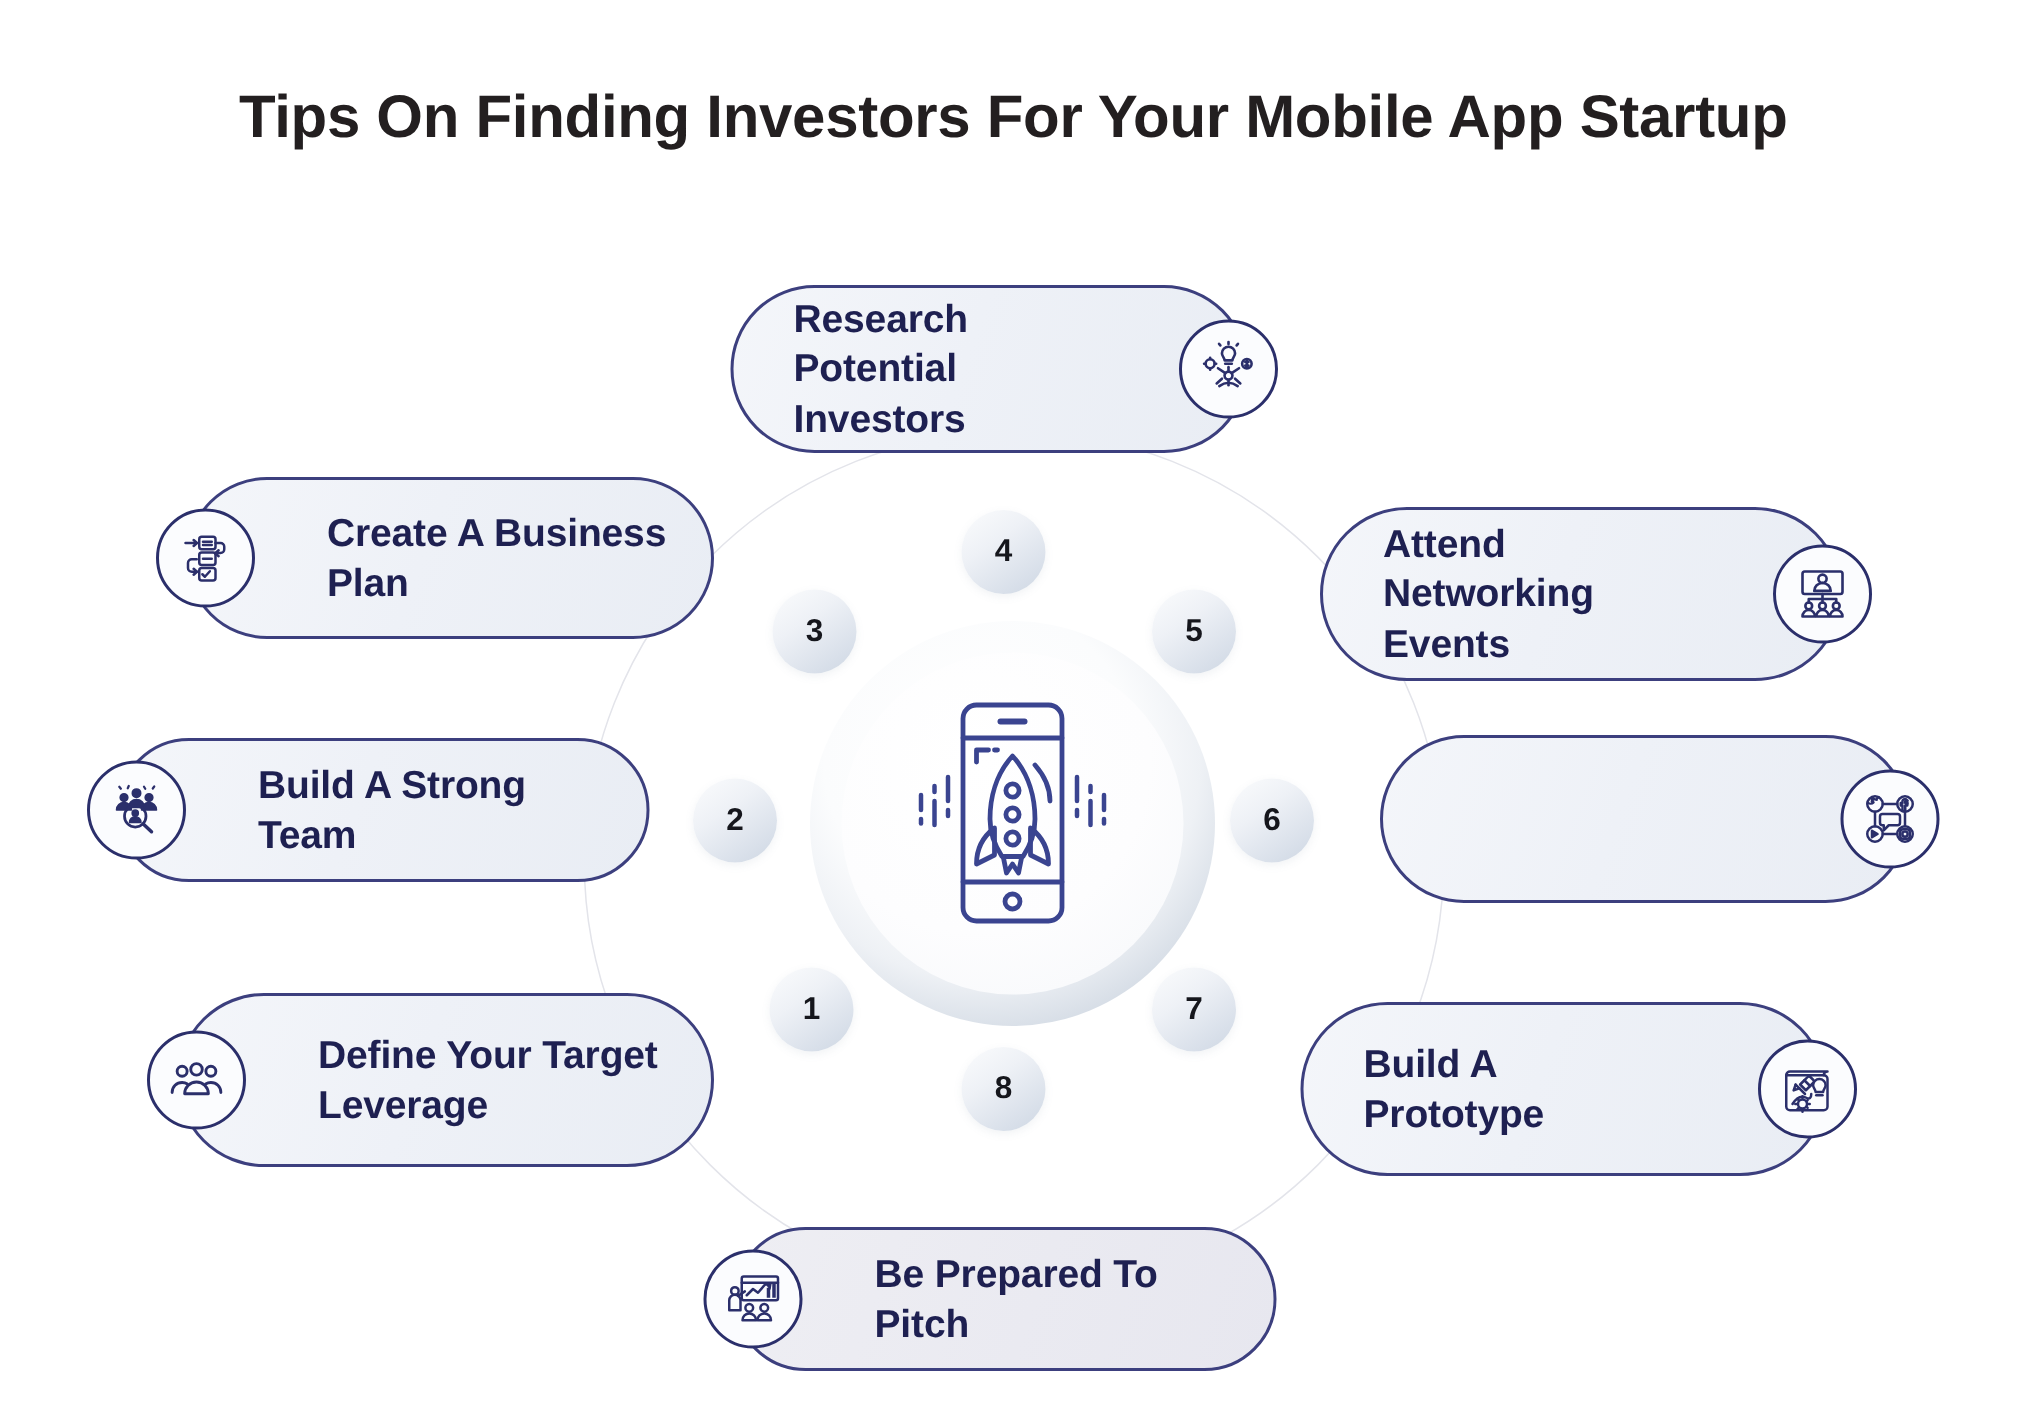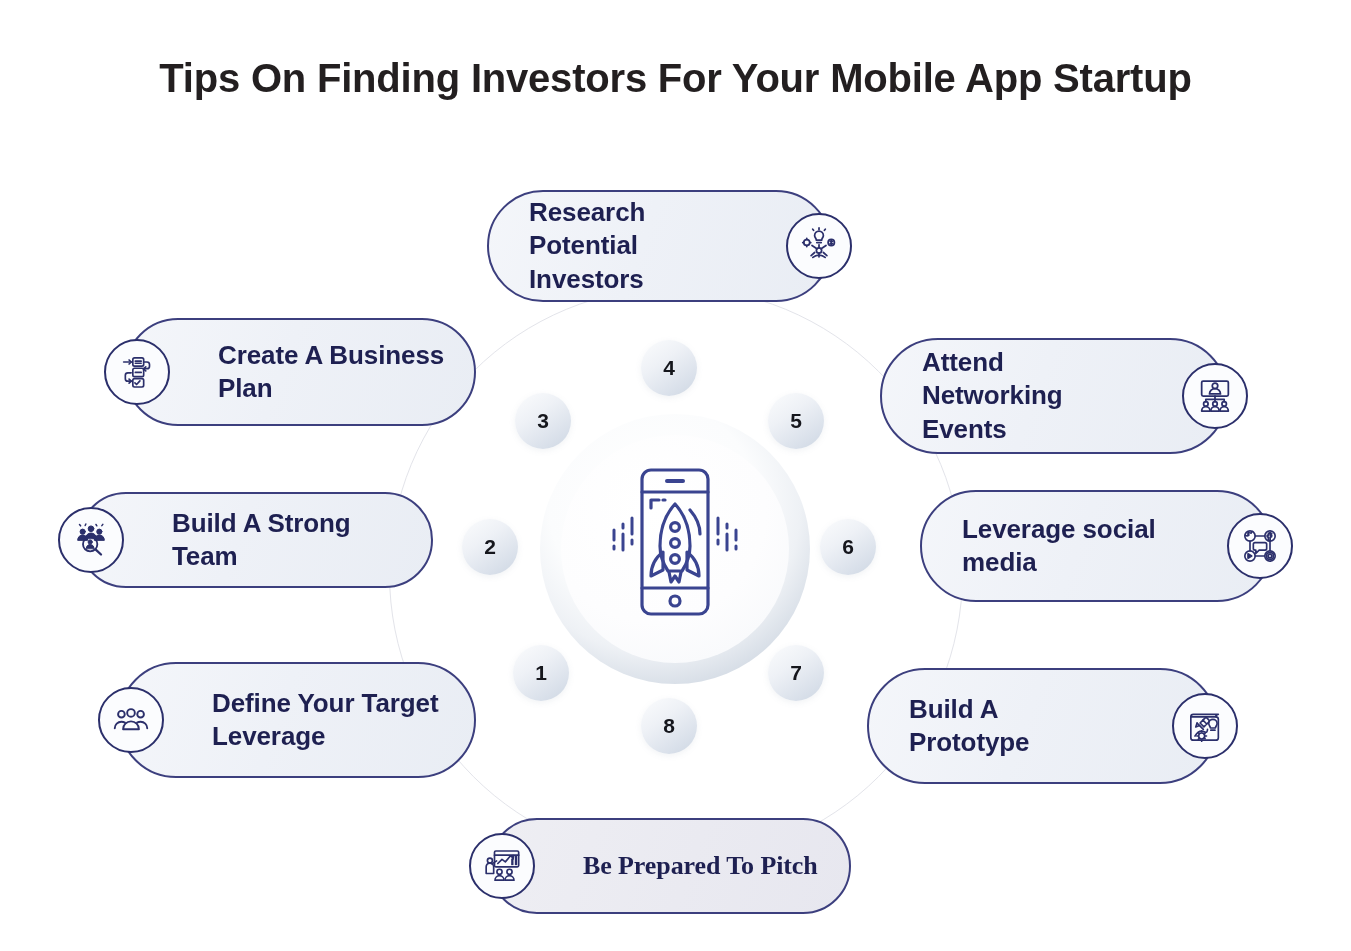--- a/index.html
+++ b/index.html
@@ -131,21 +131,21 @@
   
   #card-research  { left: 487px; top: 190px;  width: 345px; height: 112px; }
   #card-business  { left: 124px; top: 318px;  width: 352px; height: 108px; }
   #card-team      { left: 78px;  top: 492px;  width: 355px; height: 96px; }
   #card-audience  { left: 118px; top: 662px;  width: 358px; height: 116px; }
   #card-pitch     { left: 489px; top: 818px;  width: 362px; height: 96px; }
   #card-network   { left: 880px; top: 314px;  width: 348px; height: 116px; margin-top: 24px; }
   #card-social    { left: 920px; top: 490px;  width: 353px; height: 112px; }
   #card-prototype { left: 867px; top: 668px;  width: 351px; height: 116px; }
 
-  #card-pitch { background: linear-gradient(110deg, #eeeef3 0%, #eaeaf1 55%, #e7e7ef 100%); font-family: Liberation Serif, serif; }
+  #card-pitch { background: linear-gradient(110deg, #eeeef3 0%, #eaeaf1 55%, #e7e7ef 100%); }
 </style>
 </head>
 <body>
 
 <div id="stage">
 
   <h1 id="title">Tips On Finding Investors For Your Mobile App Startup</h1>
 
   <div id="connector-circle"></div>
 
@@ -320,21 +320,20 @@
         <path d="M8 42 c0-2.9 2.2-5.2 5-5.2 s5 2.3 5 5.2z"></path>
         <circle cx="24" cy="33.5" r="2.7"></circle>
         <path d="M19 42 c0-2.9 2.2-5.2 5-5.2 s5 2.3 5 5.2z"></path>
         <circle cx="35" cy="33.5" r="2.7"></circle>
         <path d="M30 42 c0-2.9 2.2-5.2 5-5.2 s5 2.3 5 5.2z"></path>
       </svg>
     </span>
   </div>
 
   <div id="card-social" class="card icon-right">
-    <span class="label">Leverage social media</span>
     <span class="icon-bubble right-pos">
       <svg viewBox="0 0 48 48" width="40" height="40" fill="none" stroke="#2b2f6b" stroke-width="2" stroke-linecap="round" stroke-linejoin="round">
         <circle cx="12" cy="12" r="6.2"></circle>
         <circle cx="36" cy="12" r="6.2"></circle>
         <circle cx="12" cy="36" r="6.2"></circle>
         <circle cx="36" cy="36" r="6.2"></circle>
         <line x1="18.2" y1="12" x2="29.8" y2="12"></line>
         <line x1="18.2" y1="36" x2="29.8" y2="36"></line>
         <line x1="12" y1="18.2" x2="12" y2="29.8"></line>
         <line x1="36" y1="18.2" x2="36" y2="29.8"></line>

